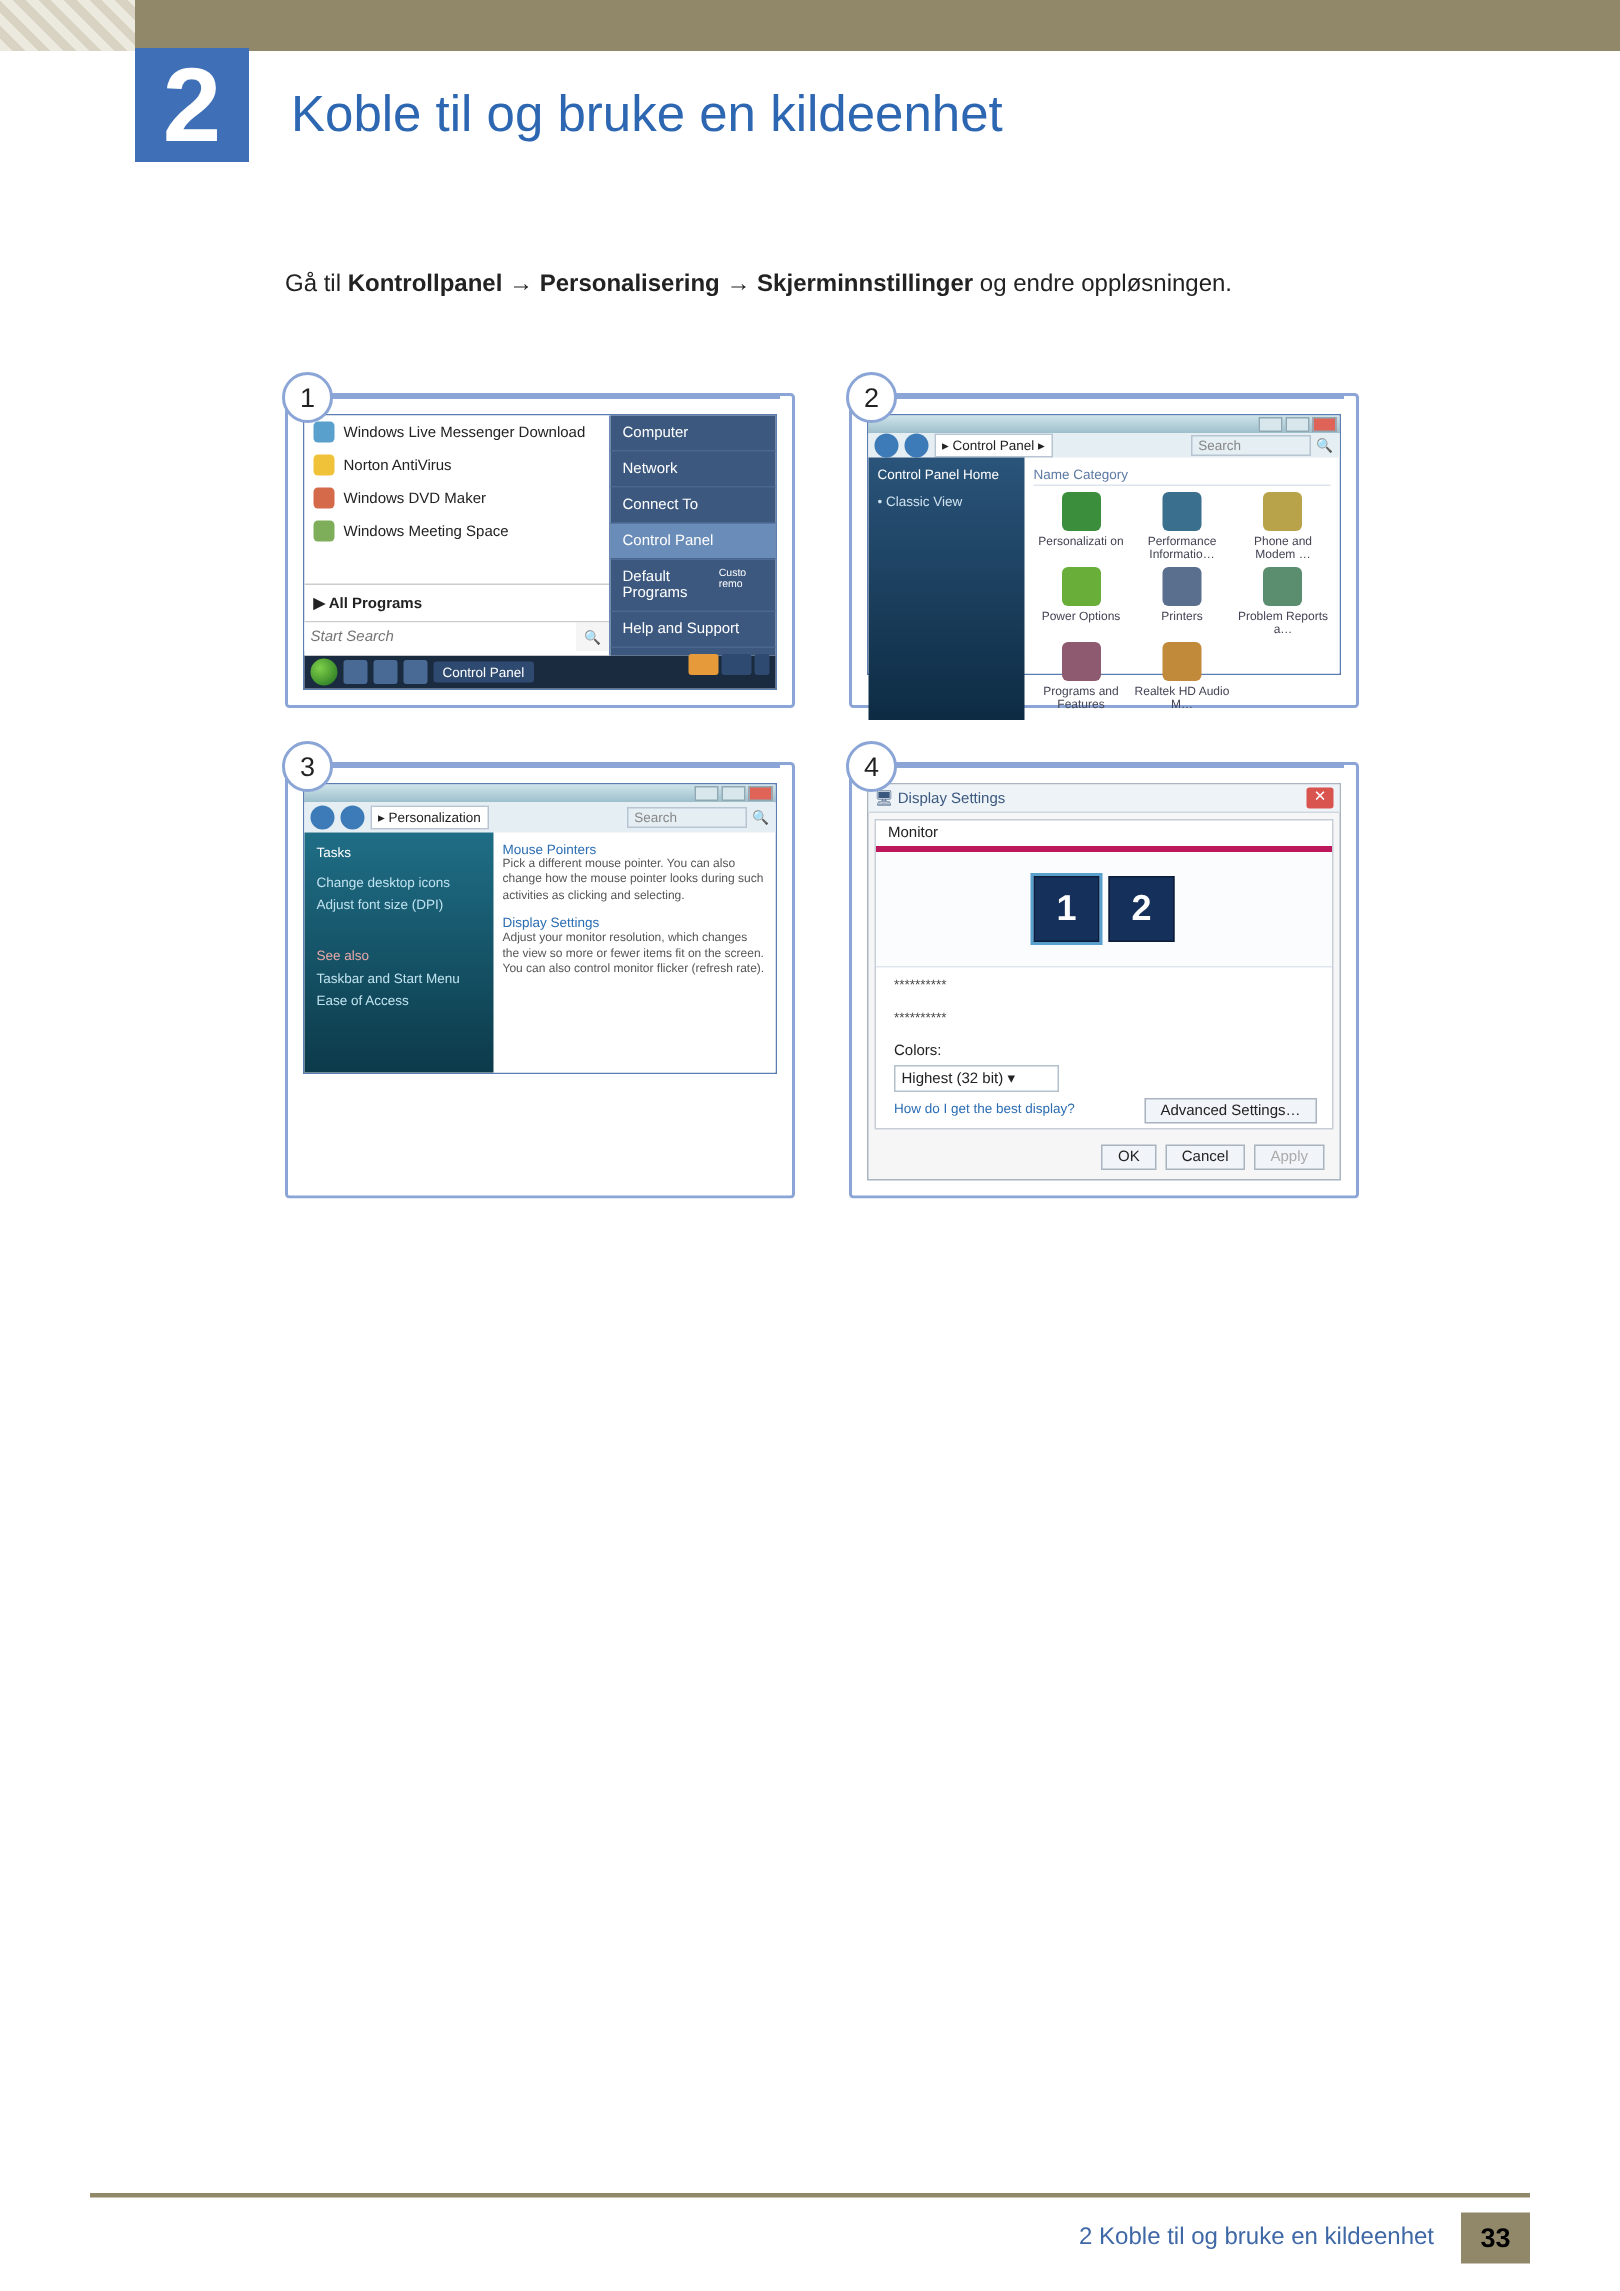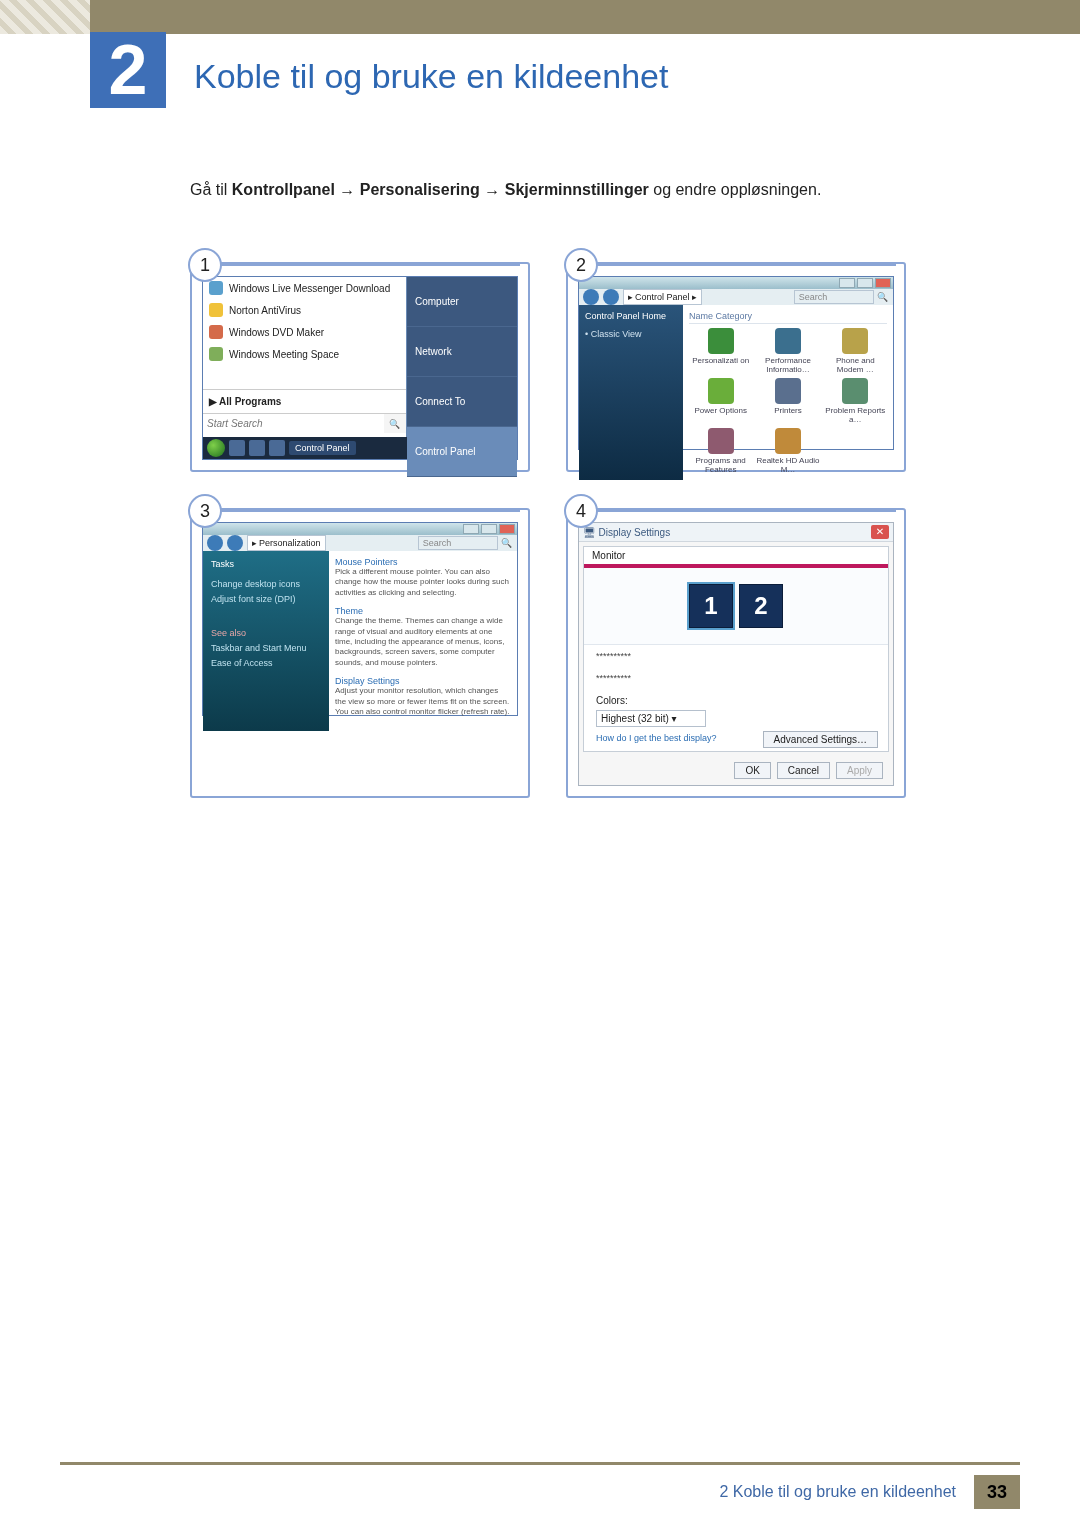--- a/index.html
+++ b/index.html
@@ -21,21 +21,21 @@
 .titlebar{height:10px;background:linear-gradient(#cfe4ea,#9bbecb);display:flex;justify-content:flex-end;gap:2px;padding:1px 2px}
 .wbtn{width:14px;height:8px;background:#d8e7ec;border:1px solid #8fa8b3}
 .wbtn.close{background:#e06357}
 
 
 .f1{display:flex;height:160px}
 .f1-left{flex:1;background:#fff;border-right:1px solid #698ab5}
 .f1-right{width:110px;background:#3c587f;color:#fff}
 .mitem{display:flex;align-items:center;gap:6px;padding:4px 6px;font-size:10px}
 .mitem .ic{width:14px;height:14px;border-radius:3px;background:#f3c04a}
-.f1-right .ritem{padding:19px 8px;border-bottom:1px solid #4a678f;font-size:10px}
+.f1-right .ritem{padding:6px 8px;border-bottom:1px solid #4a678f;font-size:10px}
 .f1-right .ritem.hl{background:#6a8cb9}
 .f1-allprog{border-top:1px solid #ccc;padding:6px;font-size:10px;font-weight:700}
 .f1-search{display:flex;border-top:1px solid #ccc}
 .f1-search input{flex:1;border:none;padding:4px;font-size:10px;font-style:italic;color:#777}
 .f1-search .mag{width:22px;background:#f5f5f5;display:flex;align-items:center;justify-content:center;color:#3972c0}
 .taskbar{height:22px;background:#1a2a3f;display:flex;align-items:center;gap:4px;padding:0 4px}
 .orb{width:18px;height:18px;border-radius:50%;background:radial-gradient(circle at 35% 35%,#7fd04a,#1d6e1d)}
 .tbic{width:16px;height:16px;background:#4a6a96;border-radius:2px}
 .cpbtn{background:#2e4a71;color:#fff;padding:2px 6px;font-size:9px;border-radius:2px}
 
@@ -228,24 +228,20 @@
               <div class="sa">See also</div>
               <div class="lk">Taskbar and Start Menu</div>
               <div class="lk">Ease of Access</div>
             </div>
             <div class="f3-main" id="f3main">
                 <div class="f3-item">
                   <div class="hd">Mouse Pointers</div>
                   <div class="ds">Pick a different mouse pointer. You can also change how the mouse pointer looks during such activities as clicking and selecting.</div>
                 </div>
                 <div class="f3-item">
-                  <div class="hd">Theme</div>
-                  <div class="ds">Change the theme. Themes can change a wide range of visual and auditory elements at one time, including the appearance of menus, icons, backgrounds, screen savers, some computer sounds, and mouse pointers.</div>
-                </div>
-                <div class="f3-item">
                   <div class="hd">Display Settings</div>
                   <div class="ds">Adjust your monitor resolution, which changes the view so more or fewer items fit on the screen. You can also control monitor flicker (refresh rate).</div>
                 </div>
               </div>
           </div>
         </div>
       </div>
     </div>
 
     <div class="fig" style="width:340px">

